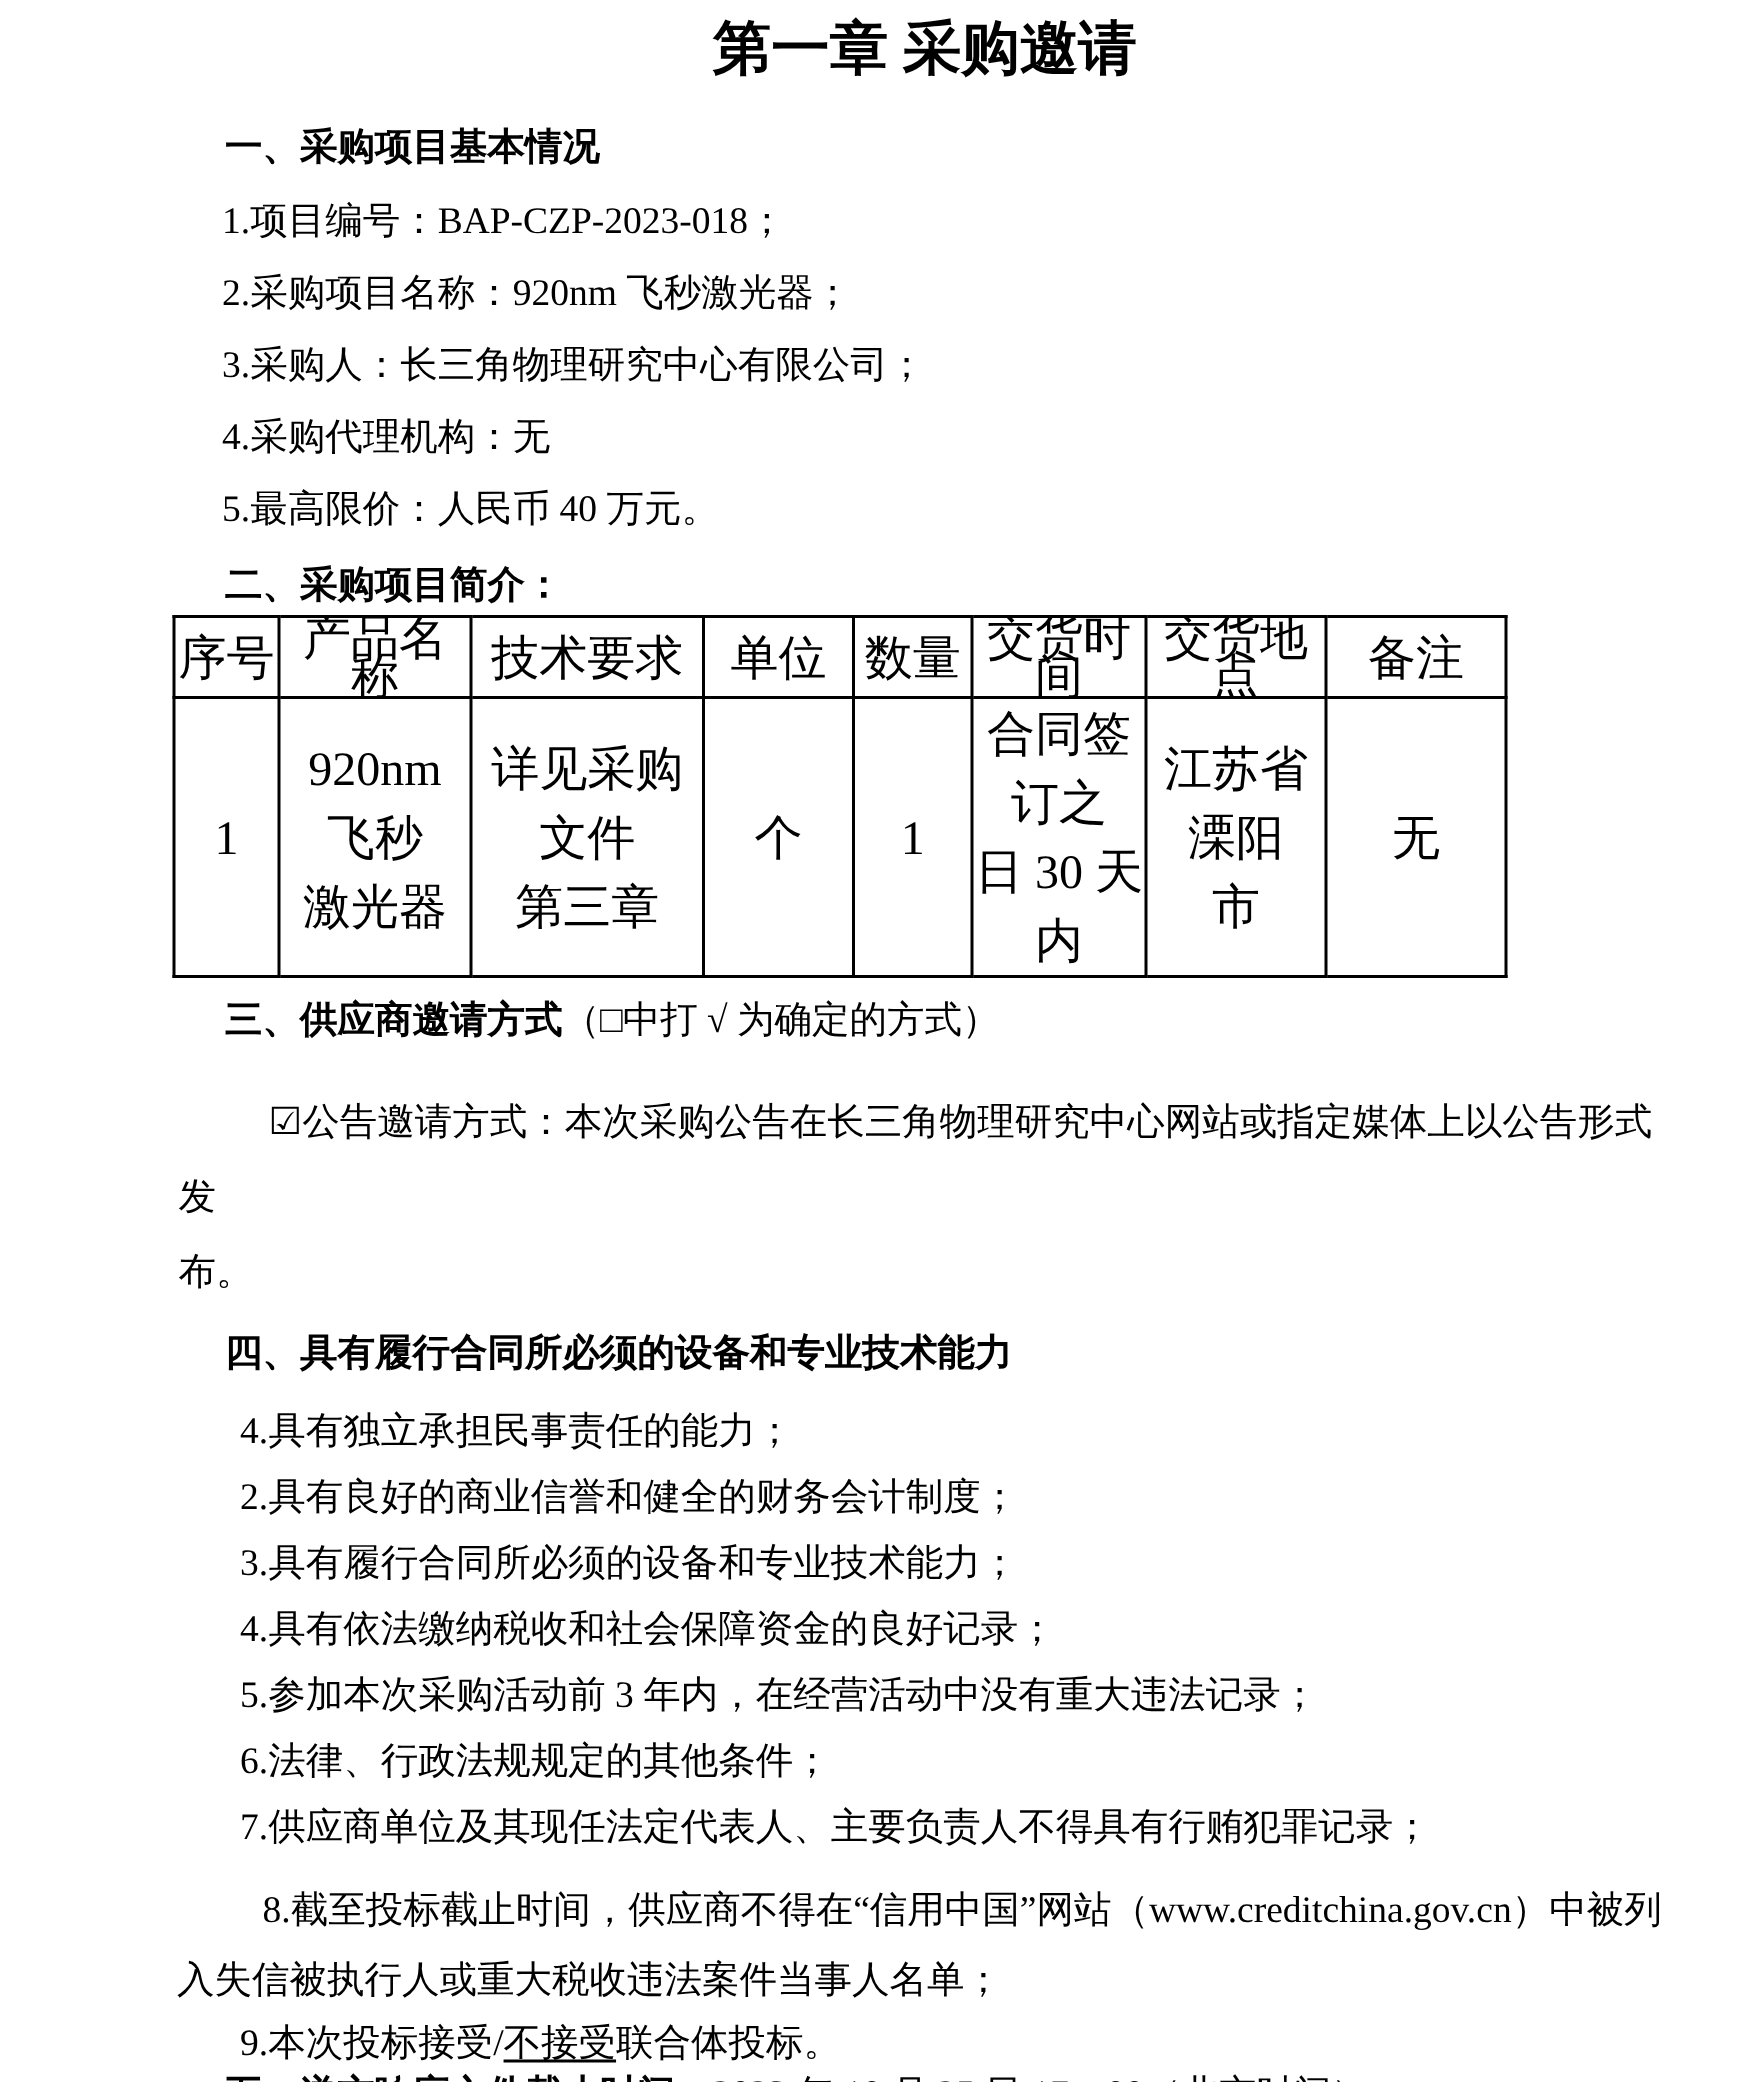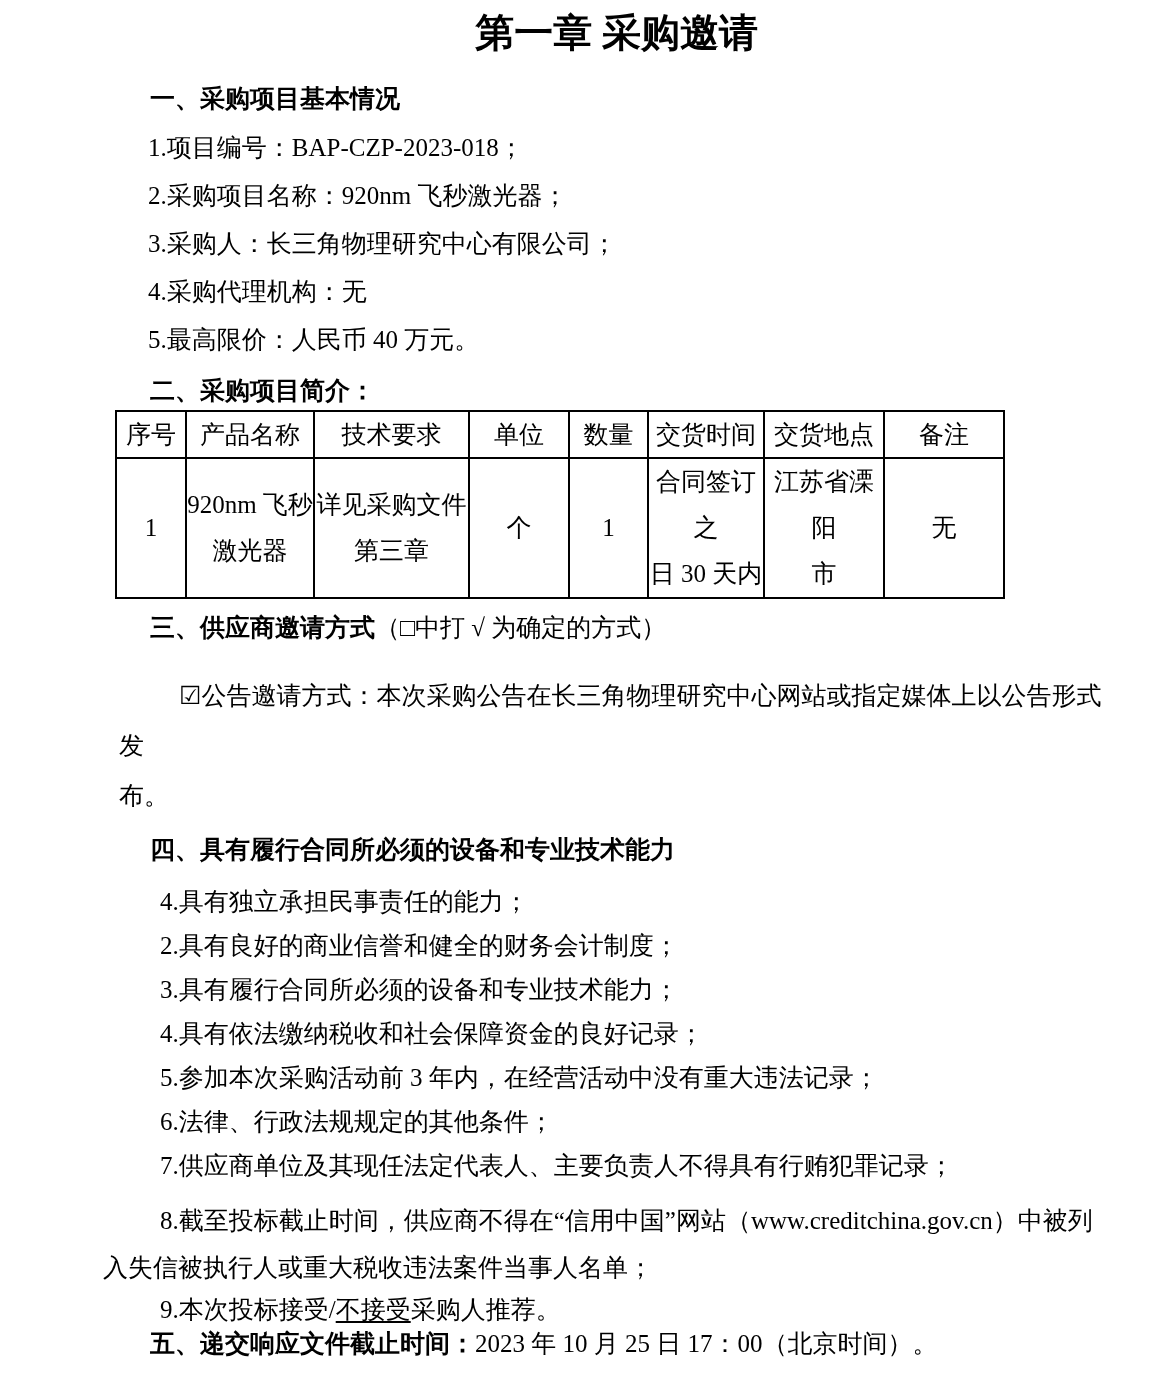--- a/index.html
+++ b/index.html
@@ -23,33 +23,33 @@
   .h-s5 .bold, .h-s3 .bold { font-weight:bold; }
   .h-s3 .note { font-weight:normal; }
 
   p { margin:16px; }
   .p-s1 { margin:23px 0 0 45px; line-height:25px; }
   .p-s1.first { }
 
   table.summary { border-collapse:collapse; table-layout:fixed; width:888px; margin:6px 0 0 12px; }
   table.summary th, table.summary td {
     border:2px solid #000; padding:0; text-align:center; vertical-align:middle;
-    font-weight:normal; font-size:25px; overflow:hidden;
+    font-weight:normal; font-size:32px; overflow:hidden;
   }
   table.summary thead th { height:45px; line-height:26px; }
   table.summary tbody td { height:91px; line-height:46px; white-space:pre-line; }
 
   .para { line-height:50px; }
   .para .lines { white-space:pre-line; }
   .announce { margin-top:30px; text-indent:60px; }
   .direct { margin-top:20px; text-indent:28px; }
 
   .p-s4 { margin:18px 0 0 0; line-height:26px; text-indent:57px; }
   .p-s4.first { margin-top:26px; }
-  .p-s4.item8 { line-height:47px; white-space:pre-line; }
+  .p-s4.item8 { line-height:47px; white-space:pre-line;margin-left:15px; }
   .p-s4.item9 { margin-top:6px; }
   .u { text-decoration:underline; text-underline-offset:3px; }
 </style>
 </head>
 <body>
 
 <div class="page">
 
   <h1 class="doc-title">第一章 采购邀请</h1>
 
@@ -112,17 +112,17 @@
   <div class="h h-s4">四、具有履行合同所必须的设备和专业技术能力</div>
   <p class="p-s4 first">4.具有独立承担民事责任的能力；</p>
   <p class="p-s4">2.具有良好的商业信誉和健全的财务会计制度；</p>
   <p class="p-s4">3.具有履行合同所必须的设备和专业技术能力；</p>
   <p class="p-s4">4.具有依法缴纳税收和社会保障资金的良好记录；</p>
   <p class="p-s4">5.参加本次采购活动前 3 年内，在经营活动中没有重大违法记录；</p>
   <p class="p-s4">6.法律、行政法规规定的其他条件；</p>
   <p class="p-s4">7.供应商单位及其现任法定代表人、主要负责人不得具有行贿犯罪记录；</p>
   <p class="p-s4 item8">8.截至投标截止时间，供应商不得在“信用中国”网站（www.creditchina.gov.cn）中被列
 入失信被执行人或重大税收违法案件当事人名单；</p>
-  <p class="p-s4 item9"><span>9.本次投标接受/</span><span class="u">不接受</span><span>采购人推荐。</span></p>
+  <p class="p-s4 item9"><span>9.本次投标接受/</span><span class="u">不接受</span><span>联合体投标。</span></p>
 
   <div class="h h-s5"><span class="bold">五、递交响应文件截止时间：</span><span>2023 年 10 月 25 日 17：00（北京时间）。</span></div>
 
 </div>
 
 </body></html>

